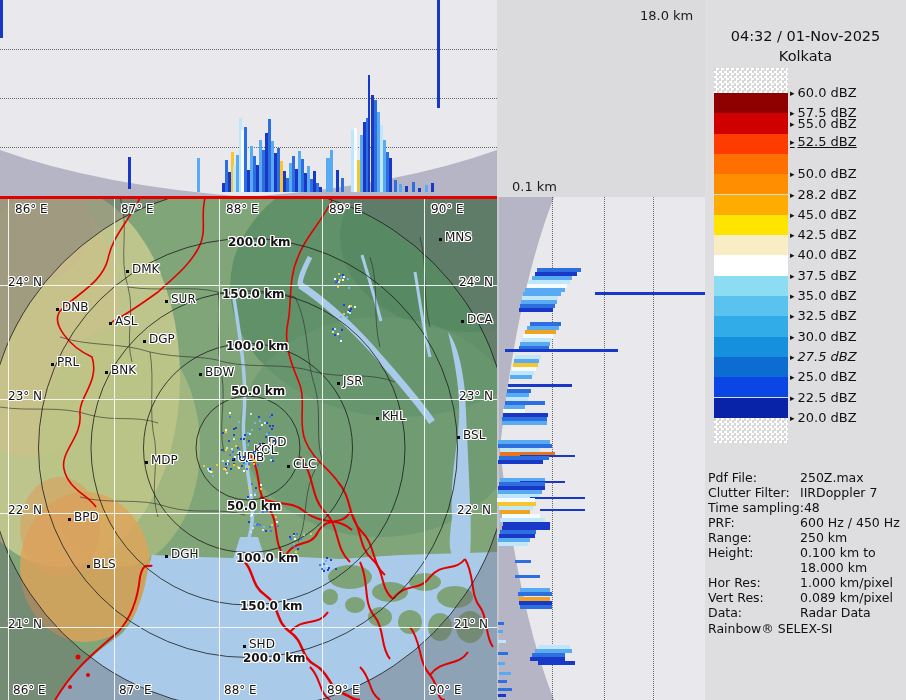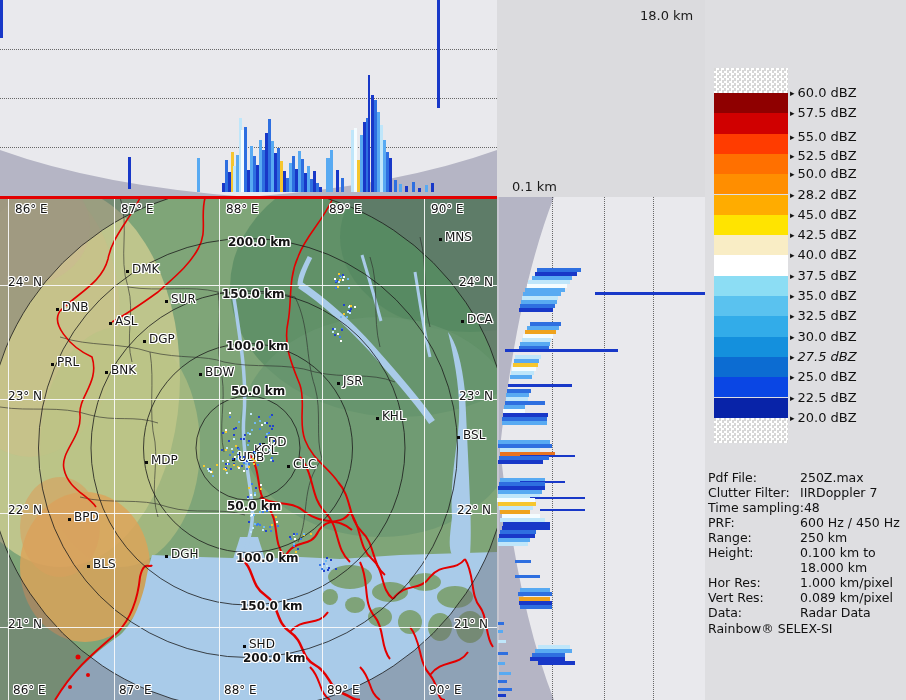--- a/index.html
+++ b/index.html
@@ -587,20 +587,22 @@
       <div class="echo" style="left: 248.044px; top: 487.178px; background: rgb(244, 200, 48);"></div>
       <div class="echo" style="left: 247.012px; top: 496.988px; background: rgb(191, 232, 250);"></div>
       <div class="echo" style="left: 250.928px; top: 482.639px; background: rgb(62, 123, 232);"></div>
       <div class="echo" style="left: 253.873px; top: 492.434px; background: rgb(111, 185, 242);"></div>
       <div class="echo" style="left: 247.295px; top: 496.22px; background: rgb(34, 68, 204);"></div>
       <div class="echo" style="left: 260.104px; top: 488.094px; background: rgb(244, 200, 48);"></div>
       <div class="echo" style="left: 254.213px; top: 493.587px; background: rgb(191, 232, 250);"></div>
     </div>
 
   <div id="legend" class="abs">
+    <div class="lg-title" style="position:absolute;left:0;top:28px;width:201px;">04:32 / 01-Nov-2025</div>
+    <div class="lg-title" style="position:absolute;left:0;top:48px;width:201px;">Kolkata</div>
     <div id="lg-bar">
         <div class="lg-band checker" style="top: 0px; height: 25px;"></div>
         <div class="lg-band" style="top: 25px; height: 20.3px; background: rgb(143, 0, 0);"></div>
         <div class="lg-band" style="top: 45.3px; height: 20.3px; background: rgb(208, 0, 0);"></div>
         <div class="lg-band" style="top: 65.6px; height: 20.3px; background: rgb(255, 60, 0);"></div>
         <div class="lg-band" style="top: 85.9px; height: 20.3px; background: rgb(255, 112, 0);"></div>
         <div class="lg-band" style="top: 106.2px; height: 20.3px; background: rgb(255, 142, 0);"></div>
         <div class="lg-band" style="top: 126.5px; height: 20.3px; background: rgb(255, 172, 0);"></div>
         <div class="lg-band" style="top: 146.8px; height: 20.3px; background: rgb(255, 228, 0);"></div>
         <div class="lg-band" style="top: 167.1px; height: 20.3px; background: rgb(249, 237, 197);"></div>
@@ -610,22 +612,22 @@
         <div class="lg-band" style="top: 248.3px; height: 20.3px; background: rgb(50, 172, 233);"></div>
         <div class="lg-band" style="top: 268.6px; height: 20.3px; background: rgb(20, 144, 221);"></div>
         <div class="lg-band" style="top: 288.9px; height: 20.3px; background: rgb(12, 108, 210);"></div>
         <div class="lg-band" style="top: 309.2px; height: 20.3px; background: rgb(10, 70, 228);"></div>
         <div class="lg-band" style="top: 329.5px; height: 20.3px; background: rgb(8, 35, 168);"></div>
         <div class="lg-band checker" style="top: 349.8px; height: 25px;"></div>
       </div>
     <div id="lg-entries">
         <div class="lg-entry" style="top: 85px;"><span class="lg-arrow">▸</span><span>60.0 dBZ</span></div>
         <div class="lg-entry" style="top: 105.3px;"><span class="lg-arrow">▸</span><span>57.5 dBZ</span></div>
-        <div class="lg-entry" style="top: 129px; text-align: center;"><span class="lg-arrow">▸</span><span>55.0 dBZ</span></div>
-        <div class="lg-entry" style="top: 148px;"><span class="lg-arrow">▸</span><span>52.5 dBZ</span></div>
+        <div class="lg-entry" style="top: 116px; text-align: center;"><span class="lg-arrow">▸</span><span>55.0 dBZ</span></div>
+        <div class="lg-entry" style="top: 134px; text-decoration: underline;"><span class="lg-arrow">▸</span><span>52.5 dBZ</span></div>
         <div class="lg-entry" style="top: 166.2px;"><span class="lg-arrow">▸</span><span>50.0 dBZ</span></div>
         <div class="lg-entry" style="top: 186.5px;"><span class="lg-arrow">▸</span><span>28.2 dBZ</span></div>
         <div class="lg-entry" style="top: 206.8px;"><span class="lg-arrow">▸</span><span>45.0 dBZ</span></div>
         <div class="lg-entry" style="top: 227.1px; text-align: center;"><span class="lg-arrow">▸</span><span>42.5 dBZ</span></div>
         <div class="lg-entry" style="top: 247.4px;"><span class="lg-arrow">▸</span><span>40.0 dBZ</span></div>
         <div class="lg-entry" style="top: 267.7px;"><span class="lg-arrow">▸</span><span>37.5 dBZ</span></div>
         <div class="lg-entry" style="top: 288px;"><span class="lg-arrow">▸</span><span>35.0 dBZ</span></div>
         <div class="lg-entry" style="top: 308.3px;"><span class="lg-arrow">▸</span><span>32.5 dBZ</span></div>
         <div class="lg-entry" style="top: 328.6px;"><span class="lg-arrow">▸</span><span>30.0 dBZ</span></div>
         <div class="lg-entry" style="top: 348.9px; font-style: italic;"><span class="lg-arrow">▸</span><span>27.5 dBZ</span></div>

